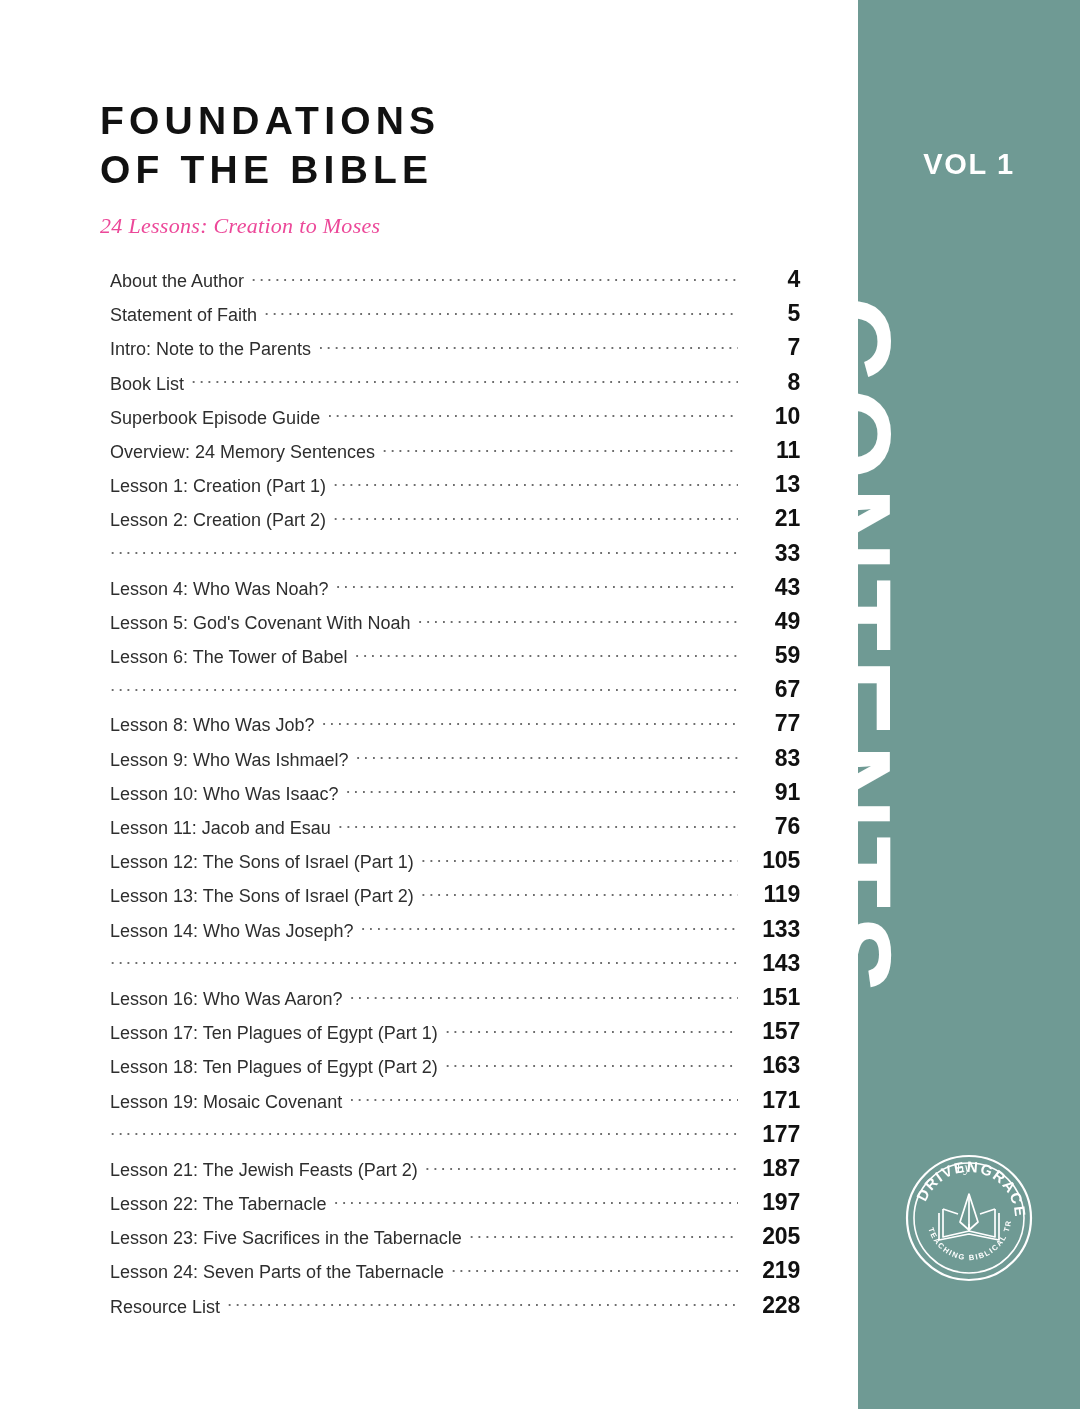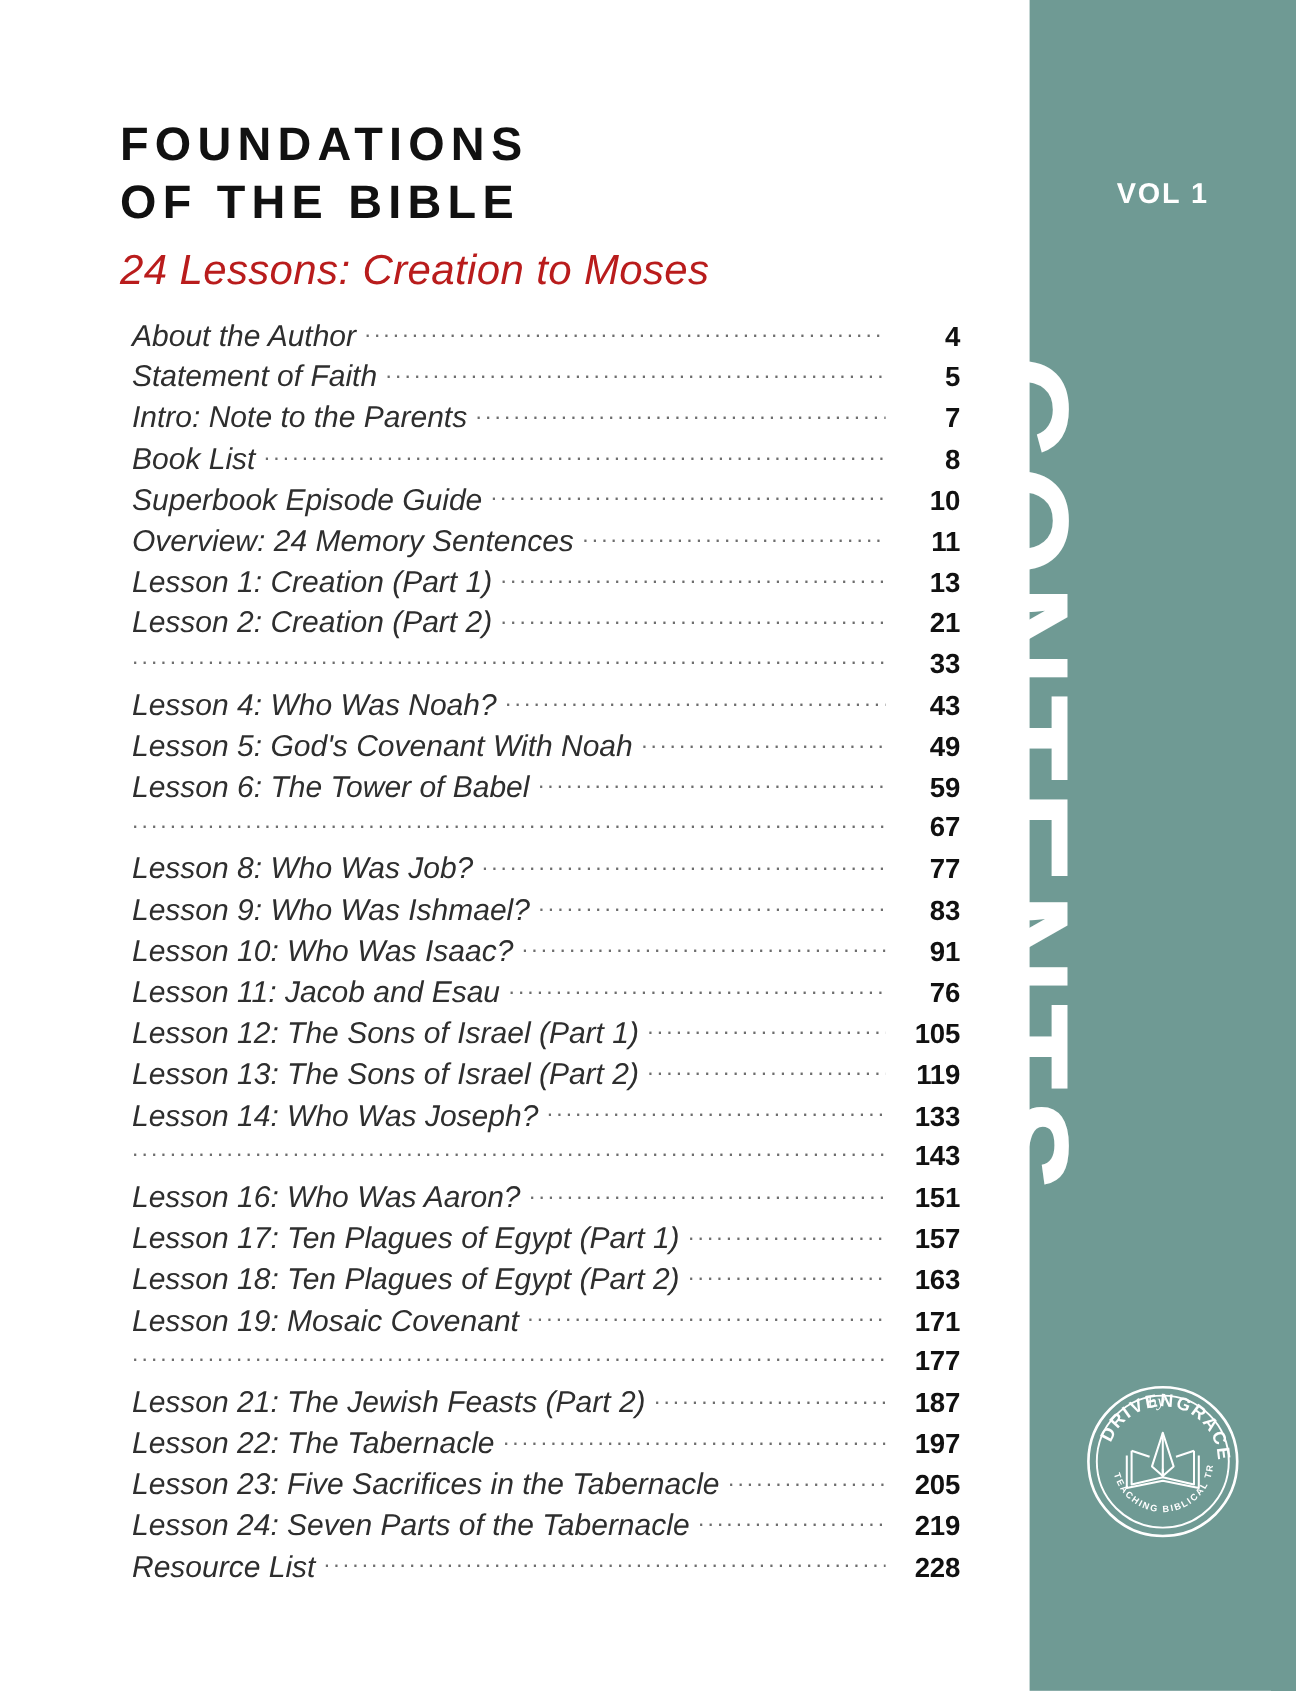--- a/index.html
+++ b/index.html
@@ -45,49 +45,48 @@
     font-size: 39px;
     line-height: 49px;
     font-weight: 600;
     letter-spacing: 5.2px;
     color: #111111;
     margin: 0;
     white-space: pre-line;
   }
 
   .book-subtitle {
-    font-family: Liberation Sans, sans-serif;
-    font-size: 35px;
+    font-family: Liberation Serif, serif;
+    font-size: 22px;
     line-height: 40px;
     font-style: italic;
     font-weight: 400;
     letter-spacing: 0.3px;
-    color: #b91c1c;
+    color: #ec4899;
     margin: 12px 0 0 0;
   }
 
   
   .toc {
     position: absolute;
     left: 110px;
     top: 266px;
     width: 690px;
   }
 
   .toc-row {
     display: flex;
     align-items: baseline;
     height: 34.2px;
     width: 100%;
   }
 
   .toc-label {
     font-family: "Liberation Sans", sans-serif;
-    font-size: 25px;
-    font-style: italic;
+    font-size: 18px;
     font-weight: 400;
     color: #2e2e2e;
     white-space: nowrap;
     flex: 0 0 auto;
     padding-right: 7px;
   }
 
   .toc-dots {
     flex: 1 1 auto;
     overflow: hidden;
@@ -130,21 +129,21 @@
     background: #6f9a94;
   }
 
   .vol-label {
     position: absolute;
     top: 148px;
     left: 0;
     width: 222px;
     text-align: center;
     font-family: "Liberation Sans", sans-serif;
-    font-size: 24px;
+    font-size: 29px;
     font-weight: 700;
     letter-spacing: 1.6px;
     color: #ffffff;
   }
 
   .contents-wrap {
     position: absolute;
     top: 296px;
     left: 0;
     width: 222px;

